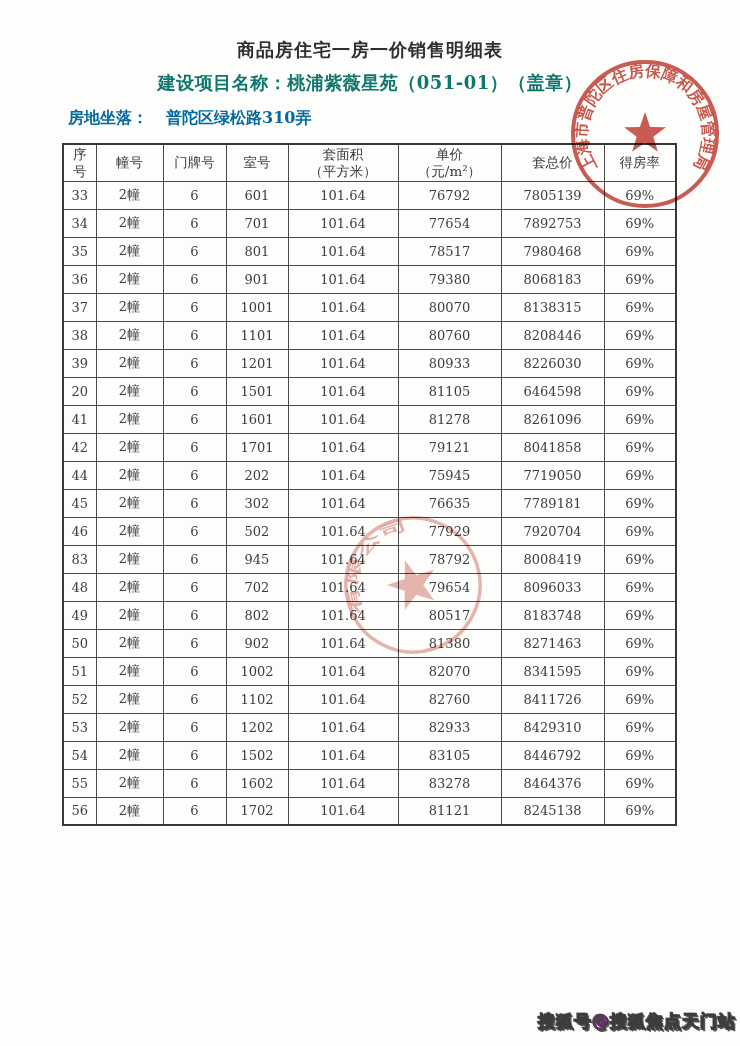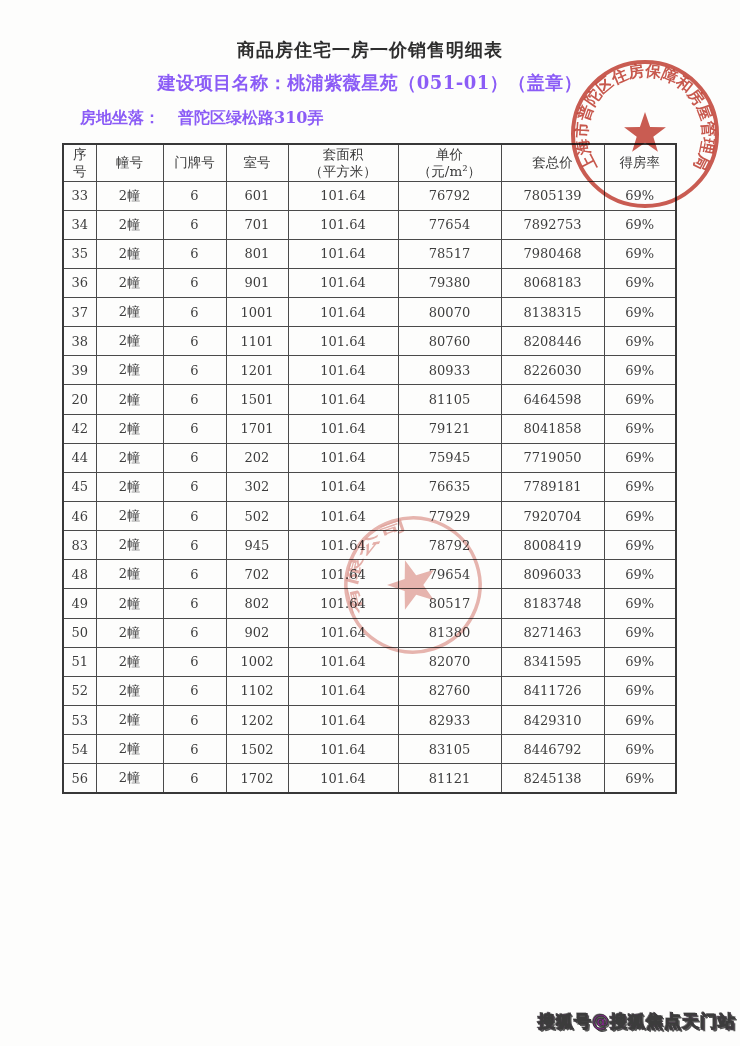--- a/index.html
+++ b/index.html
@@ -11,26 +11,26 @@
   }
   .page{position:absolute;inset:0;}
 
   .doc-title{
     position:absolute;top:38px;left:0;width:740px;
     text-align:center;font-size:18px;font-weight:bold;color:#2e2e2e;
     letter-spacing:1px;
   }
   .doc-subtitle{
     position:absolute;top:71px;left:0;width:740px;
-    text-align:center;font-size:18px;font-weight:bold;color:#8b5cf6;
+    text-align:center;font-size:18px;font-weight:bold;color:#0f766e;
     letter-spacing:0.5px;
   }
   .location-line{
-    position:absolute;top:108px;left:80px;
-    font-size:16px;font-weight:bold;color:#8b5cf6;
+    position:absolute;top:108px;left:68px;
+    font-size:16px;font-weight:bold;color:#0369a1;
   }
   .location-line .loc-value{margin-left:18px;font-weight:bold;}
 
   table.price-table{
     position:absolute;left:62px;top:143px;width:613px;height:651px;
     border-collapse:collapse;table-layout:fixed;
     font-size:13px;color:#3d3d3d;
   }
   table.price-table th,table.price-table td{
     border:1px solid #4a4a4a;
@@ -186,20 +186,30 @@
       <td>20</td>
       <td>2幢</td>
       <td>6</td>
       <td>1501</td>
       <td>101.64</td>
       <td>81105</td>
       <td>6464598</td>
       <td>69%</td>
     </tr>
         <tr>
+      <td>41</td>
+      <td>2幢</td>
+      <td>6</td>
+      <td>1601</td>
+      <td>101.64</td>
+      <td>81278</td>
+      <td>8261096</td>
+      <td>69%</td>
+    </tr>
+        <tr>
       <td>42</td>
       <td>2幢</td>
       <td>6</td>
       <td>1701</td>
       <td>101.64</td>
       <td>79121</td>
       <td>8041858</td>
       <td>69%</td>
     </tr>
         <tr>
@@ -303,20 +313,30 @@
       <td>69%</td>
     </tr>
         <tr>
       <td>54</td>
       <td>2幢</td>
       <td>6</td>
       <td>1502</td>
       <td>101.64</td>
       <td>83105</td>
       <td>8446792</td>
+      <td>69%</td>
+    </tr>
+        <tr>
+      <td>55</td>
+      <td>2幢</td>
+      <td>6</td>
+      <td>1602</td>
+      <td>101.64</td>
+      <td>83278</td>
+      <td>8464376</td>
       <td>69%</td>
     </tr>
         <tr>
       <td>56</td>
       <td>2幢</td>
       <td>6</td>
       <td>1702</td>
       <td>101.64</td>
       <td>81121</td>
       <td>8245138</td>

